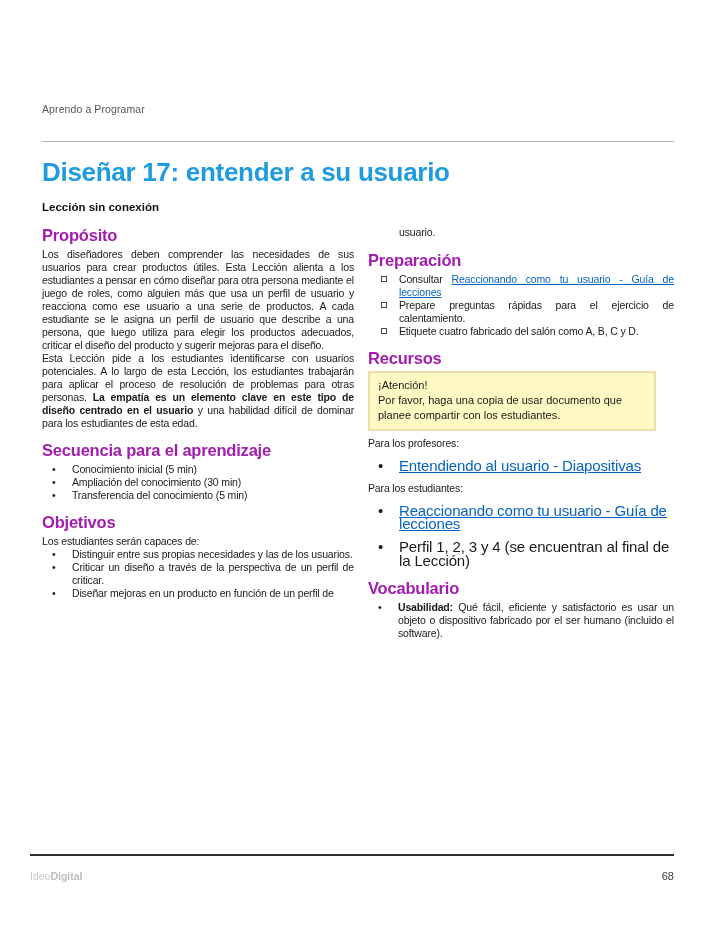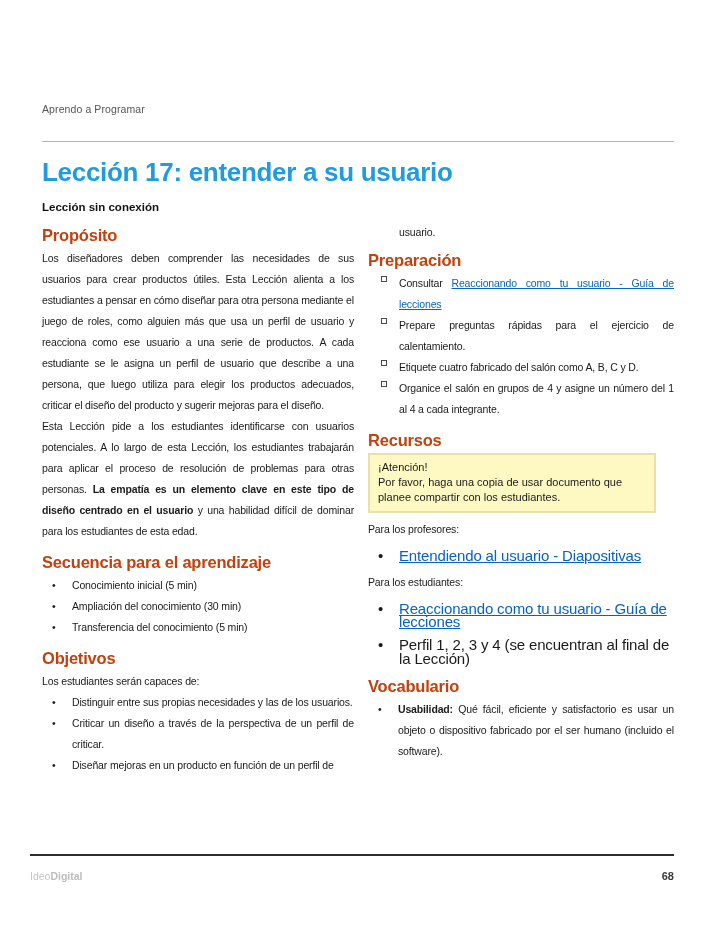--- a/index.html
+++ b/index.html
@@ -13,26 +13,26 @@
   .header-rule { border:none; border-top:1px solid #b4b4b4; margin-top:26px; }
   .doc-title {
     margin-top:15px; font-size:26px; font-weight:bold; color:#1e9cdf;
     letter-spacing:-0.3px;
   }
   .doc-subtitle { margin-top:13px; font-size:11.5px; font-weight:bold; color:#111; }
   .columns { display:flex; margin-top:13px; }
   .col-left  { width:312px; margin-right:14px; }
   .col-right { width:306px; }
   h2 {
-    font-size:16.5px; font-weight:bold; color:#c2410c;
+    font-size:16.5px; font-weight:bold; color:#a21caf;
     margin-top:11px; margin-bottom:3px; letter-spacing:-0.2px;
   }
   h2.first { margin-top:0; }
   .body-text, .b-list li, .c-list li, .plain {
-    font-size:10.5px; line-height:21px; color:#1a1a1a;
+    font-size:10.5px; line-height:13px; color:#1a1a1a;
     letter-spacing:-0.15px;
   }
   .body-text { text-align:justify; }
   .b-list, .c-list, .lnk-list { list-style:none; }
   .b-list li { position:relative; padding-left:30px; text-align:justify; margin:0; }
   .b-list li::before { content:"\2022"; position:absolute; left:10px; }
   .c-list li { position:relative; padding-left:31px; text-align:justify; }
   .c-list .cbx {
     position:absolute; left:13px; top:3.5px; width:6px; height:6px;
     border:1px solid #4a4a4a; background:#fff;
@@ -47,34 +47,34 @@
     width:288px;
   }
   .plain { margin-top:6px; }
   .doc-footer {
     position:absolute; left:30px; right:46px; top:826px;
   }
   .footer-rule { border:none; border-top:2px solid #2e2e2e; }
   .footer-row { display:flex; justify-content:space-between; margin-top:14px; }
   .footer-brand { font-size:10.5px; color:#c7c7c7; }
   .footer-brand .bold { font-weight:bold; color:#bdbdbd; }
-  .page-num { font-size:11px; font-weight:bold; color:#3a3a3a; }
+  .page-num { font-size:11px; font-weight:normal; color:#3a3a3a; }
   .continuation { font-size:10.5px; line-height:13.8px; color:#1a1a1a; letter-spacing:-0.15px; padding-left:31px; }
 </style>
 </head>
 <body>
 
 <div class="page">
 
   <div class="doc-header">
     <span>Aprendo a Programar</span>
   </div>
   <hr class="header-rule">
 
-  <div class="doc-title">Lección 17: entender a su usuario</div>
+  <div class="doc-title">Diseñar 17: entender a su usuario</div>
   <div class="doc-subtitle">Lección sin conexión</div>
 
   <div class="columns">
 
     <div class="col-left">
       <h2 class="first">Propósito</h2>
       <p class="body-text">Los diseñadores deben comprender las necesidades de sus usuarios para crear productos útiles. Esta Lección alienta a los estudiantes a pensar en cómo diseñar para otra persona mediante el juego de roles, como alguien más que usa un perfil de usuario y reacciona como ese usuario a una serie de productos. A cada estudiante se le asigna un perfil de usuario que describe a una persona, que luego utiliza para elegir los productos adecuados, criticar el diseño del producto y sugerir mejoras para el diseño.</p>
       <p class="body-text"><span>Esta Lección pide a los estudiantes identificarse con usuarios potenciales. A lo largo de esta Lección, los estudiantes trabajarán para aplicar el proceso de resolución de problemas para otras personas. </span><span class="strong">La empatía es un elemento clave en este tipo de diseño centrado en el usuario</span><span> y una habilidad difícil de dominar para los estudiantes de esta edad.</span></p>
 
       <h2>Secuencia para el aprendizaje</h2>
@@ -103,24 +103,20 @@
           <span>Consultar </span><a class="link">Reaccionando como tu usuario - Guía de lecciones</a>
         </li>
         <li>
           <span class="cbx"></span>
           <span>Prepare preguntas rápidas para el ejercicio de calentamiento.</span>
         </li>
         <li>
           <span class="cbx"></span>
           <span>Etiquete cuatro fabricado del salón como A, B, C y D.</span>
         </li>
-        <li>
-          <span class="cbx"></span>
-          <span>Organice el salón en grupos de 4 y asigne un número del 1 al 4 a cada integrante.</span>
-        </li>
       </ul>
 
       <h2>Recursos</h2>
       <div class="attention-box">
         <div>¡Atención!</div>
         <div>Por favor, haga una copia de usar documento que planee compartir con los estudiantes.</div>
       </div>
 
       <p class="plain">Para los profesores:</p>
       <ul class="lnk-list">

